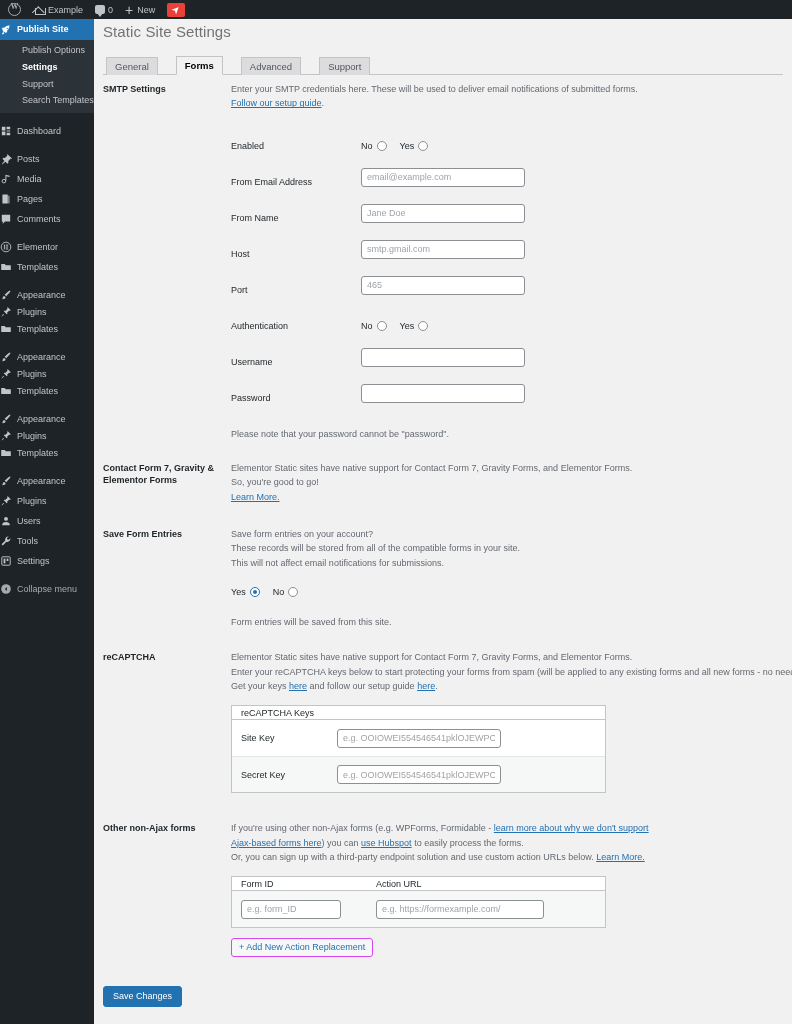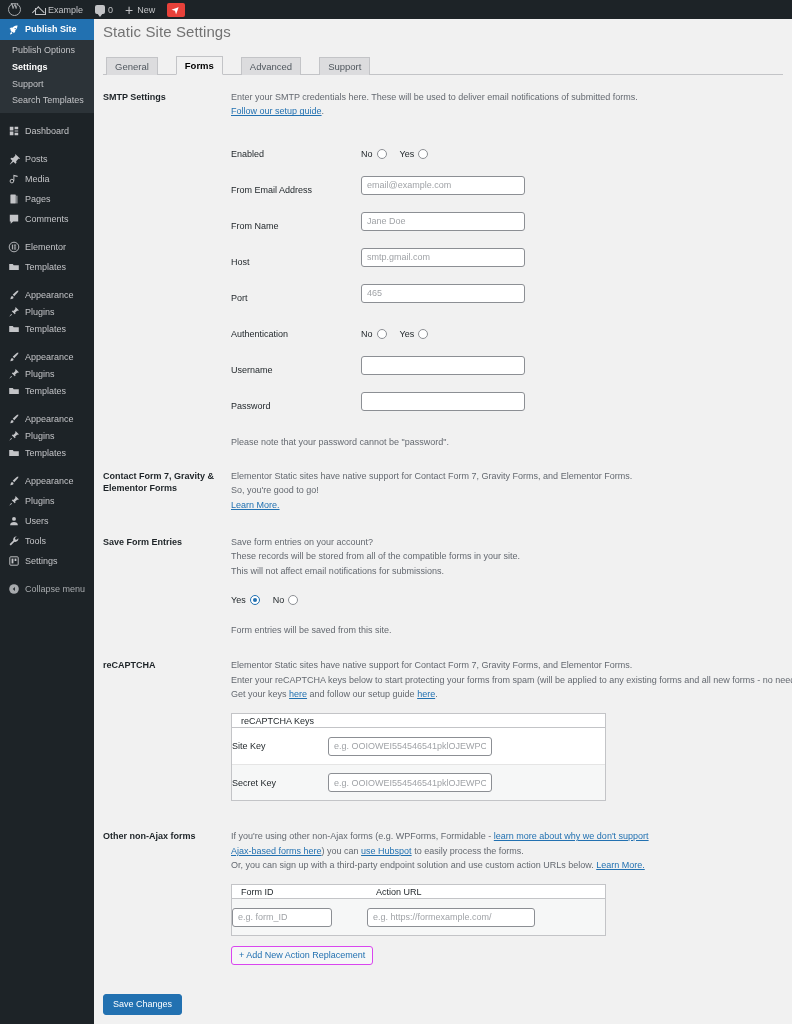--- a/index.html
+++ b/index.html
@@ -77,38 +77,38 @@
   #sidebar {
     position: absolute; top: 19px; left: 0;
     width: 94px; height: 1005px;
     background: #1d2327;
     overflow: hidden;
     z-index: 30;
   }
   .menu-item {
     position: relative;
     display: flex; align-items: center; gap: 5px;
-    height: 20px; padding-left: 8px;
+    height: 20px; 
     color: #c3c4c7; font-size: 9px; white-space: nowrap;
   }
   .menu-item .mi-label { line-height: 1; }
   .menu-top {
     background: #2271b1; color: #fff; font-weight: bold; height: 21px;
   }
   .menu-top .mi-label { color: #fff; }
   .menu-top::after {
     content: ""; position: absolute; right: -6px; top: 50%;
     margin-top: -6px;
     border-top: 6px solid transparent; border-bottom: 6px solid transparent;
     border-left: 6px solid #f1f1f1;
   }
   .submenu { background: #2c3338; padding: 2px 0 4px 0; }
   .sub-item {
     display: block; color: #c3c4c7; font-size: 9px;
-    padding: 3px 0 3px 12px; line-height: 1.2; white-space: nowrap;
+    padding: 3px 0 3px 22px; line-height: 1.2; white-space: nowrap;
   }
   .sub-item.current { color: #fff; font-weight: bold; }
   .sep { height: 8px; }
 
   
   .ico { width: 12px; height: 12px; flex: 0 0 12px; position: relative; display:inline-block; }
   .ico svg { display: block; }
 
   
   #content {
@@ -192,21 +192,21 @@
     margin-top: 12px; width: 375px;
   }
   .mini-table.wide { width: 375px; }
   .mt-head {
     display: flex; align-items: center; height: 14px;
     border-bottom: 1px solid #c3c4c7;
     font-size: 9px; color: #1d2327; padding-left: 9px;
   }
   .mt-row {
     display: flex; align-items: center; height: 36px;
-    background: #fff;
+    padding-left: 9px; background: #fff;
   }
   .mt-row.alt { background: #f6f7f7; }
   .mt-row + .mt-row { border-top: 1px solid #e5e5e5; }
   .mt-key { width: 96px; flex: 0 0 96px; font-size: 9px; color: #1d2327; }
   .mt-col { width: 135px; flex: 0 0 135px; font-size: 9px; color: #1d2327; }
   .key-input { width: 164px; }
   .formid-input { width: 100px; }
   .action-input { width: 168px; }
 
   .btn-secondary {
@@ -487,21 +487,21 @@
 
   <h1 id="page-title">Static Site Settings</h1>
 
   <div class="tabs">
     <div class="tab">General</div>
     <div class="tab active">Forms</div>
     <div class="tab">Advanced</div>
     <div class="tab">Support</div>
   </div>
 
-  <div class="section" style="margin-top:15px">
+  <div class="section" style="margin-top:7px">
     <div class="sec-label">SMTP Settings</div>
     <div class="sec-body">
       <div class="desc">
         <span>Enter your SMTP credentials here. These will be used to deliver email notifications of submitted forms.</span><br>
         <a class="lnk">Follow our setup guide</a><span>.</span>
       </div>
 
       <div class="field-row" style="margin-top:22px">
         <div class="field-label">Enabled</div>
         <div class="radio-group">

